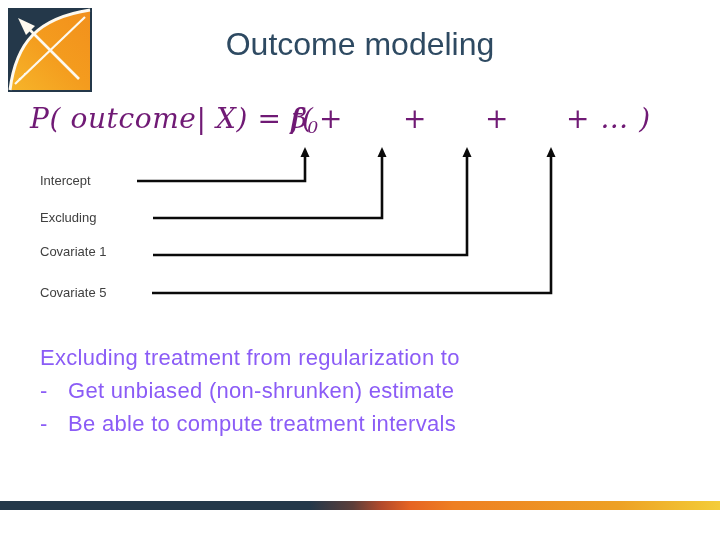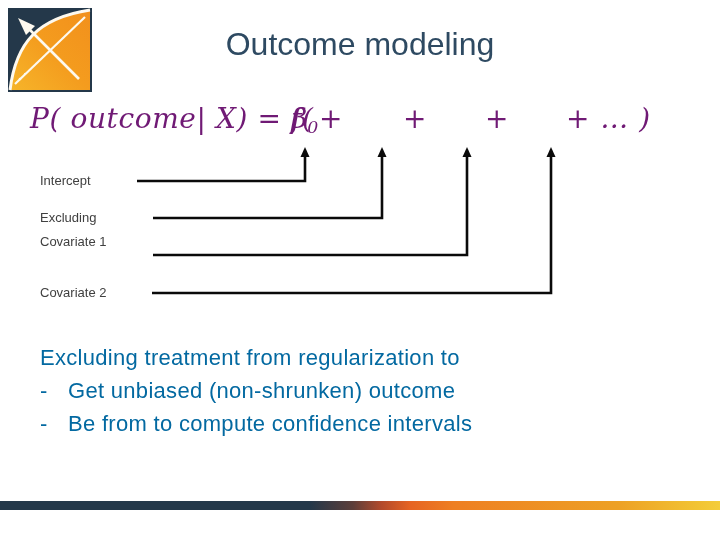--- a/index.html
+++ b/index.html
@@ -36,29 +36,29 @@
   .f-t3     { left:507px; }
   .f-suffix { left:562px; letter-spacing:1px; }
 
   
   .conn-label {
     position:absolute; left:40px; font-size:13px; color:#404040;
     line-height:20px; white-space:nowrap;
   }
   #label-intercept  { top:171px; }
   #label-treatment  { top:208px; }
-  #label-covariate1 { top:232px; }
+  #label-covariate1 { top:242px; }
   #label-covariate2 { top:283px; }
 
   
   #connectors { position:absolute; left:0; top:0; width:720px; height:540px; pointer-events:none; }
 
   
   #body-text { position:absolute; left:40px; top:341px; width:620px;
-    font-size:22px; line-height:33px; color:#0369a1; letter-spacing:0.3px; }
+    font-size:22px; line-height:33px; color:#8b5cf6; letter-spacing:0.3px; }
   .bullet { display:flex; }
   .bullet .marker { width:28px; flex:0 0 28px; }
 
   
   #footer-bar {
     position:absolute; left:0; top:501px; width:720px; height:9px;
     background:linear-gradient(to right,
       #24384A 0%, #24384A 43%,
       #5C3E3A 49%, #B34A2B 53%, #E66423 57%,
       #EE7F22 63%, #EDA125 86%, #F2C433 97%, #F4CD3B 100%);
@@ -96,44 +96,44 @@
     <span class="frag f-t0"><span>β</span><sub>0</sub></span>
     <span class="frag f-plus1">+</span>
     <span class="frag f-plus2">+</span>
     <span class="frag f-plus3">+</span>
     <span class="frag f-suffix">+ … )</span>
   </div>
 
   <div id="label-intercept" class="conn-label">Intercept</div>
   <div id="label-treatment" class="conn-label">Excluding</div>
   <div id="label-covariate1" class="conn-label">Covariate 1</div>
-  <div id="label-covariate2" class="conn-label">Covariate 2</div>
+  <div id="label-covariate2" class="conn-label">Covariate 5</div>
 
   <svg id="connectors" viewBox="0 0 720 540">
     <g stroke="#0A0A0A" stroke-width="2.6" fill="none">
       <path d="M137 181 L305 181 L305 155"></path>
       <path d="M153 218 L382 218 L382 155"></path>
       <path d="M153 255 L467 255 L467 155"></path>
       <path d="M152 293 L551 293 L551 155"></path>
     </g>
     <g fill="#0A0A0A">
       <polygon points="305,147 300.5,157 309.5,157"></polygon>
       <polygon points="382,147 377.5,157 386.5,157"></polygon>
       <polygon points="467,147 462.5,157 471.5,157"></polygon>
       <polygon points="551,147 546.5,157 555.5,157"></polygon>
     </g>
   </svg>
 
   <div id="body-text">
     <div>Excluding treatment from regularization to</div>
     <div class="bullet">
       <span class="marker">-</span>
-      <span>Get unbiased (non-shrunken) outcome</span>
+      <span>Get unbiased (non-shrunken) estimate</span>
     </div>
     <div class="bullet">
       <span class="marker">-</span>
-      <span>Be from to compute confidence intervals</span>
+      <span>Be able to compute treatment intervals</span>
     </div>
   </div>
 
   <div id="footer-bar"></div>
 
 </div>
 
 </body></html>

